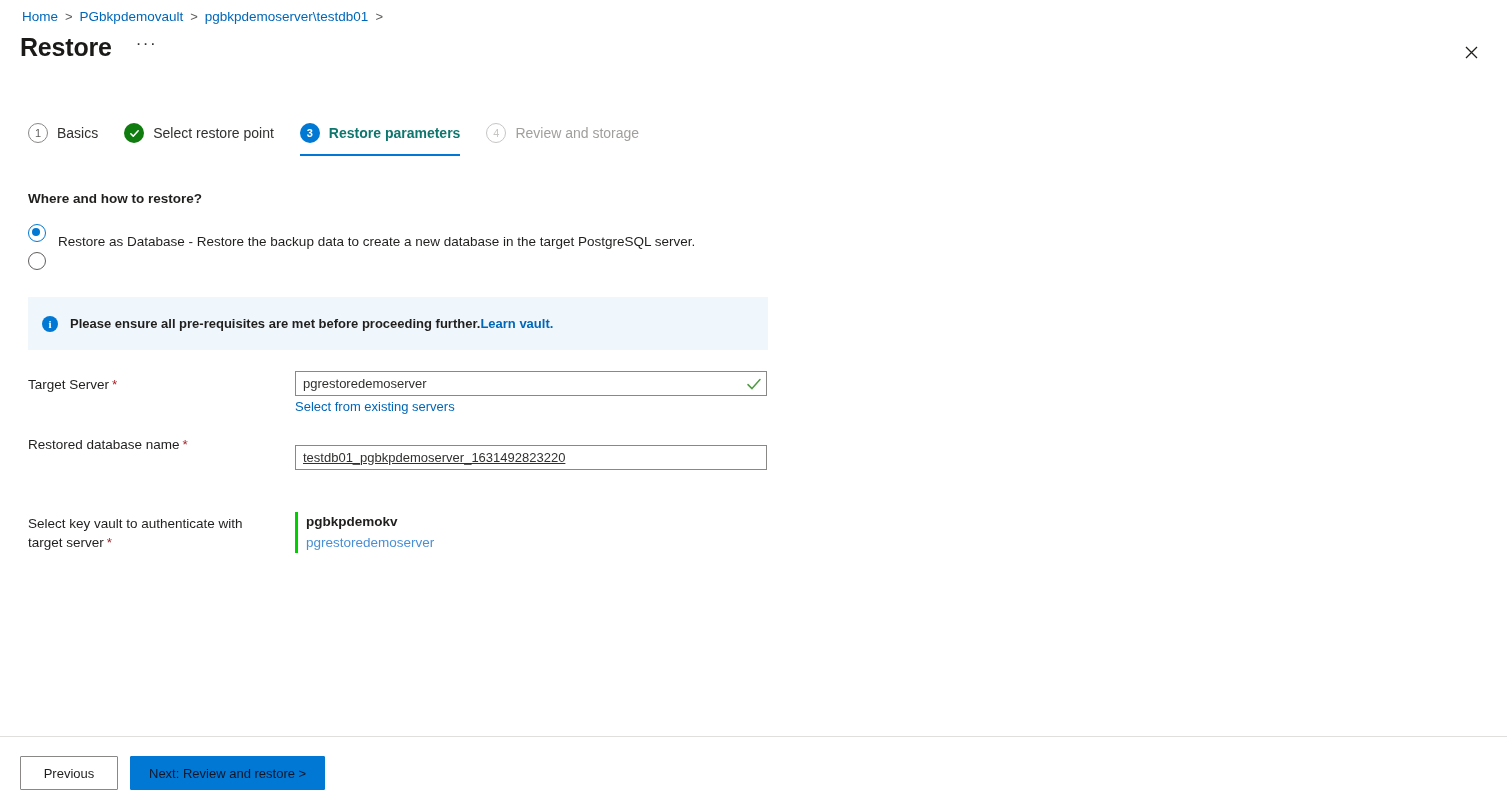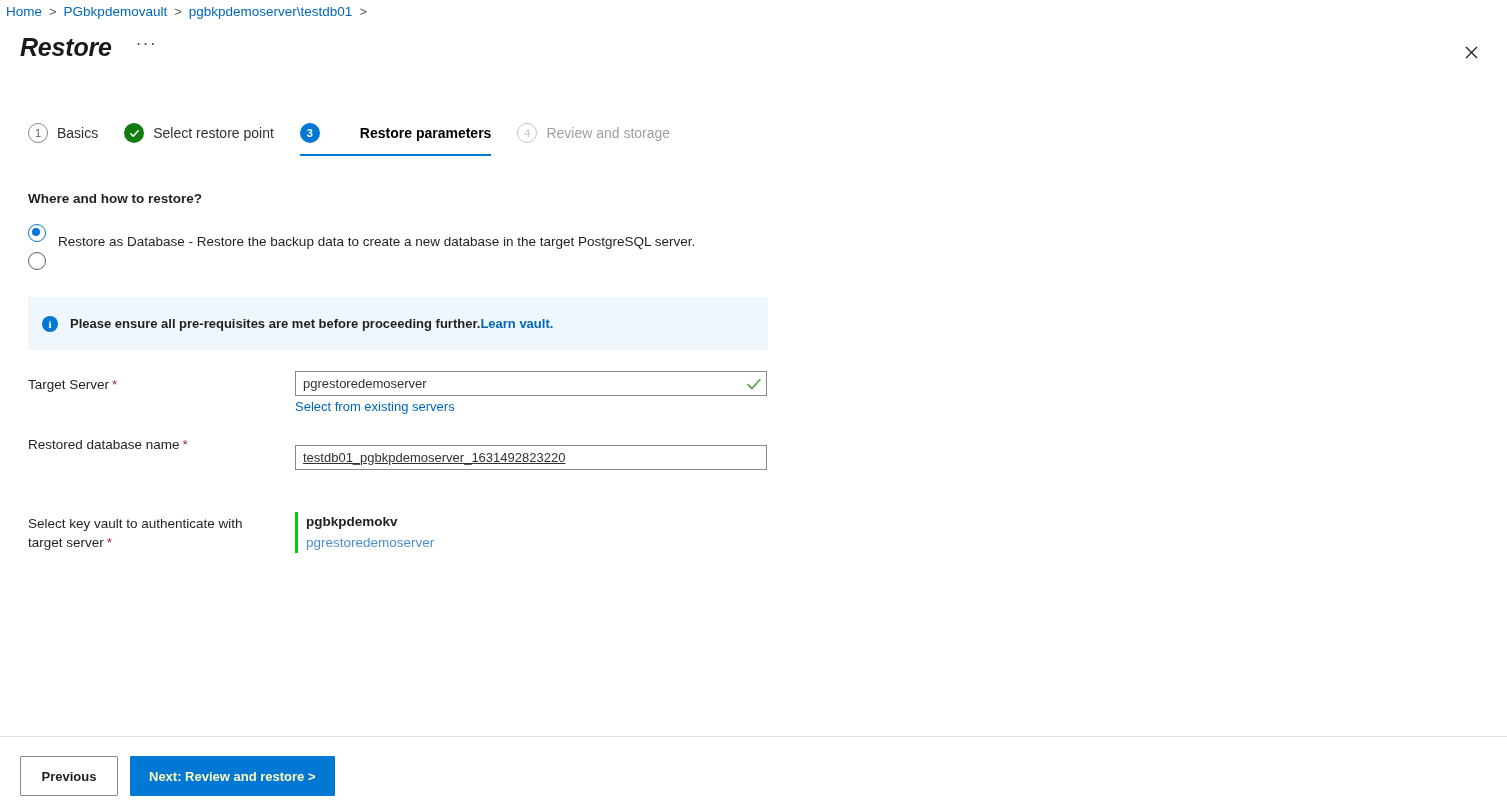--- a/index.html
+++ b/index.html
@@ -10,24 +10,25 @@
     background: #ffffff;
     font-family: "Liberation Sans", sans-serif;
     color: #201f1e;
     overflow: hidden;
     position: relative;
   }
 
   
   .breadcrumb {
     position: absolute;
-    left: 6px;
+    left: 22px;
     top: 4px;
     height: 24px;
     display: flex;
+    align-items: center;
     font-size: 13.5px;
   }
   .crumb-link {
     color: #0067b8;
     cursor: pointer;
     white-space: nowrap;
   }
   .crumb-sep {
     color: #605e5c;
     margin: 0 7px;
@@ -35,21 +36,20 @@
     user-select: none;
   }
 
   
   .title-row {
     position: absolute;
     left: 20px;
     top: 30px;
     display: flex;
     align-items: center;
-    font-style: italic;
   }
   .page-title {
     font-size: 25px;
     font-weight: 600;
     letter-spacing: -0.2px;
     color: #1b1a19;
     line-height: 34px;
   }
   .more-btn {
     margin-left: 20px;
@@ -121,21 +121,21 @@
   .badge-done {
     background: #107c10;
     color: #fff;
   }
   .badge-done svg { display: block; }
   .step-label {
     font-size: 14px;
     color: #323130;
     white-space: nowrap;
   }
-  .step.is-active .step-label { font-weight: 700; color: #000000; margin-left: 31px; }
+  .step.is-active .step-label { font-weight: 700; color: #0f766e; }
   .step.is-disabled .step-label { color: #a19f9d; cursor: default; }
   .step.is-disabled { cursor: default; }
   .step-underline {
     position: absolute;
     left: 0;
     right: 0;
     bottom: -8px;
     height: 2px;
     background: #0078d4;
   }
@@ -287,41 +287,41 @@
     background: #e1dfdd;
   }
   .footer {
     position: absolute;
     left: 20px;
     top: 756px;
     display: flex;
     align-items: center;
   }
   .btn {
-    height: 40px;
+    height: 34px;
     font-family: "Liberation Sans", sans-serif;
     font-size: 13px;
-    font-weight: 700;
+    font-weight: 400;
     cursor: pointer;
     border-radius: 1px;
     display: inline-flex;
     align-items: center;
     justify-content: center;
   }
   .btn-secondary {
     background: #ffffff;
     border: 1px solid #8a8886;
     color: #201f1e;
     width: 98px;
     margin-right: 12px;
   }
   .btn-primary {
     background: #0078d4;
     border: 1px solid #0078d4;
-    color: #fef9c3;
+    color: #0f172a;
     padding: 16px 18px;
   }
 </style>
 </head>
 <body>
 
 <div class="breadcrumb">
   <span class="crumb-link">Home</span>
   <span class="crumb-sep">&gt;</span>
   <span class="crumb-link">PGbkpdemovault</span>

